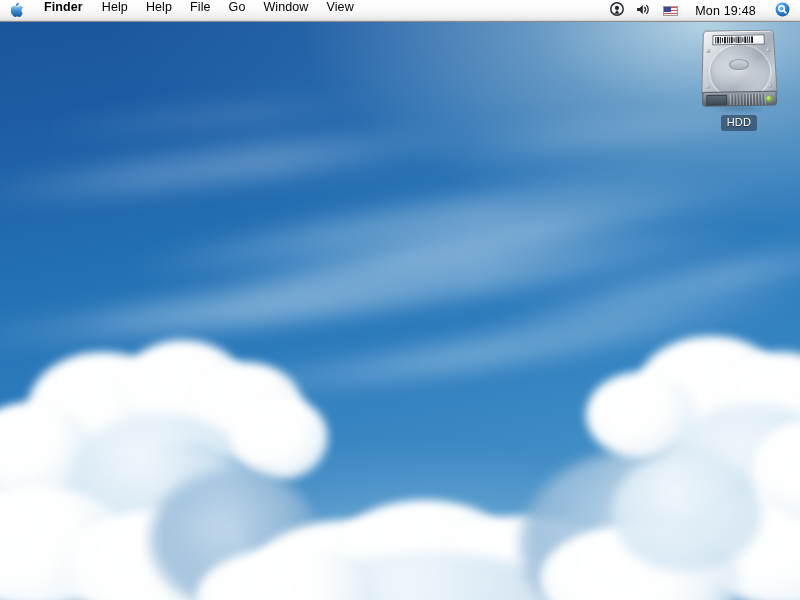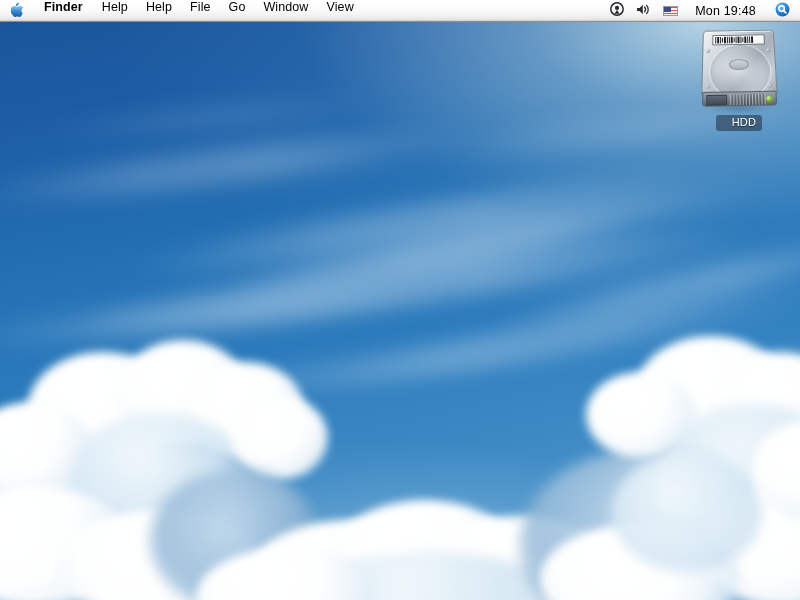--- a/index.html
+++ b/index.html
@@ -311,21 +311,21 @@
   }
 
   
   .icon-label {
     margin-top: 1px;
     font-size: 11px;
     line-height: 13px;
     color: #ffffff;
     background: rgba(32,46,64,0.55);
     border-radius: 3px;
-    padding: 1px 6px 2px 16px;
+    padding: 1px 6px 2px 6px;
     text-shadow: 0 1px 1px rgba(0,0,0,0.55);
     letter-spacing: 0.3px;
     white-space: nowrap;
   }
 </style>
 </head>
 <body>
 
 <div id="screen">
 

